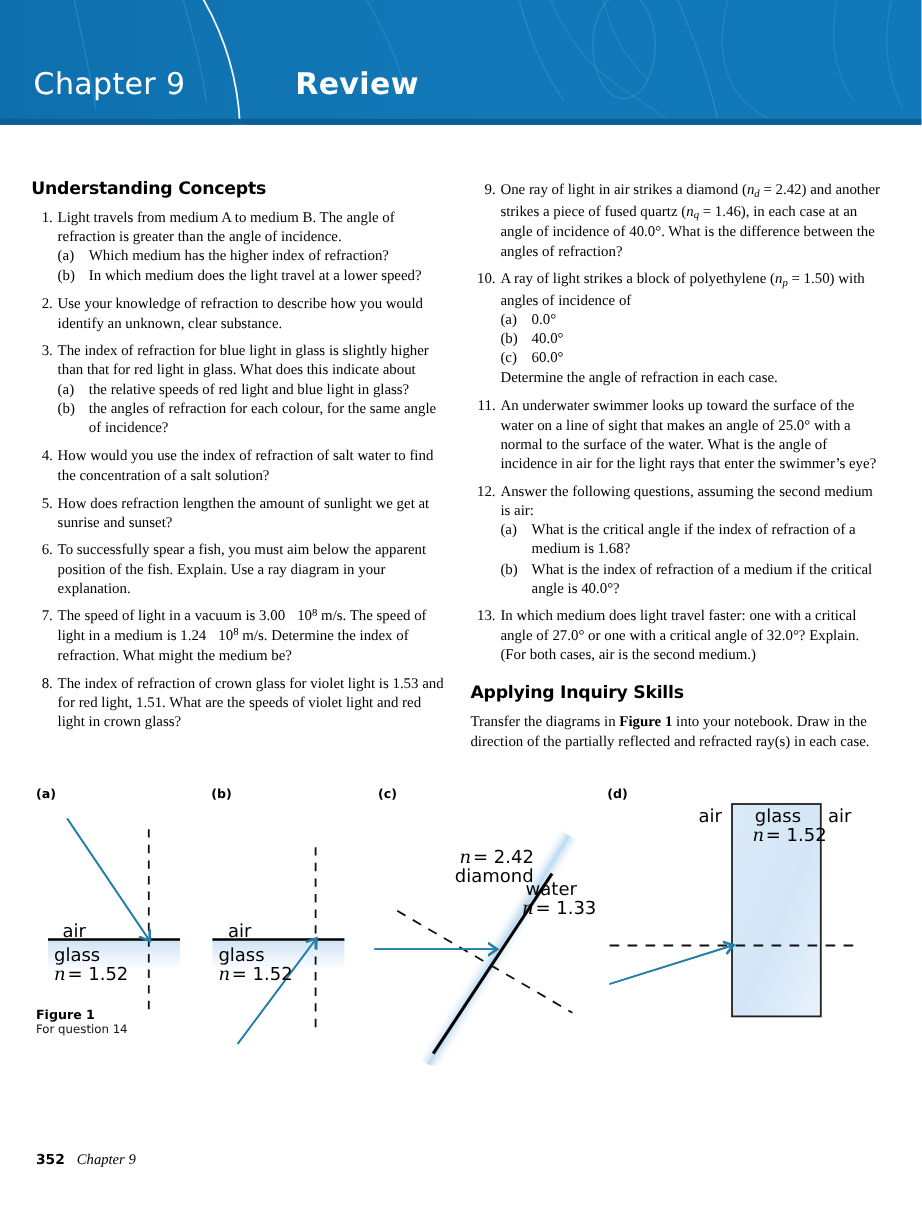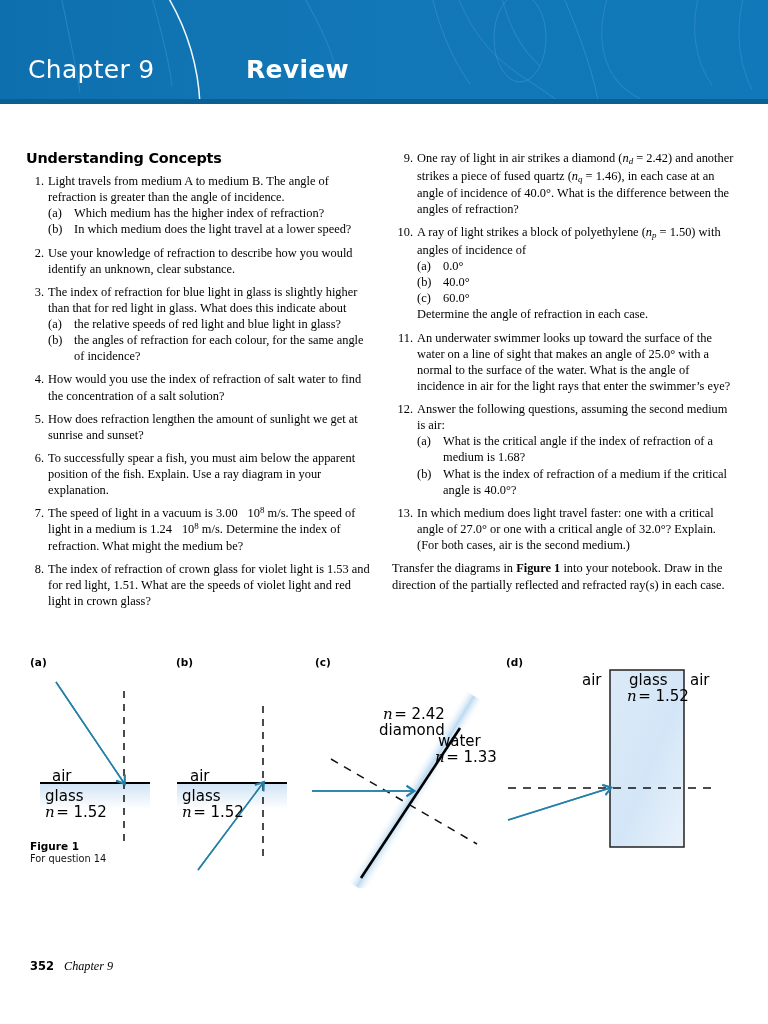--- a/index.html
+++ b/index.html
@@ -348,20 +348,21 @@
       </ul>
     </li>
 
     <li>
       <span class="num">13.</span>
       <span>In which medium does light travel faster: one with a critical angle of 27.0° or one with a critical angle of 32.0°? Explain. (For both cases, air is the second medium.)</span>
     </li>
 
   </ol>
 
+  <h2 class="section-head">Applying Inquiry Skills</h2>
 
   <p class="body-para"><span>Transfer the diagrams in </span><b class="figref">Figure 1</b><span> into your notebook. Draw in the direction of the partially reflected and refracted ray(s) in each case.</span></p>
 </div>
 
 <div class="figarea">
 
   <svg width="768" height="240">
     <defs>
       <linearGradient id="glassGradA" x1="0" y1="0" x2="0" y2="1">
         <stop offset="0%" stop-color="#cfe3f5"></stop>

